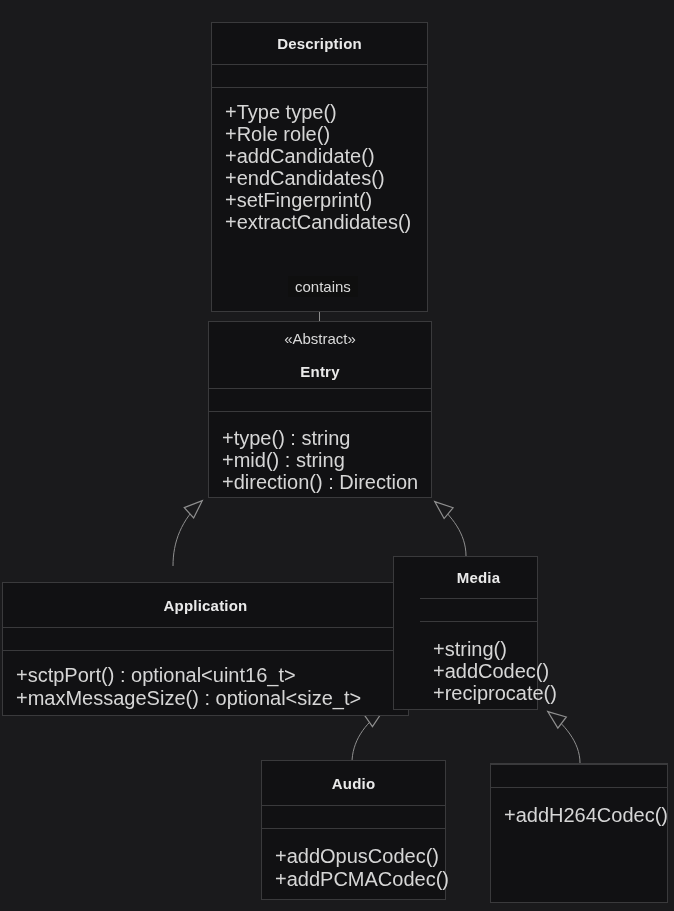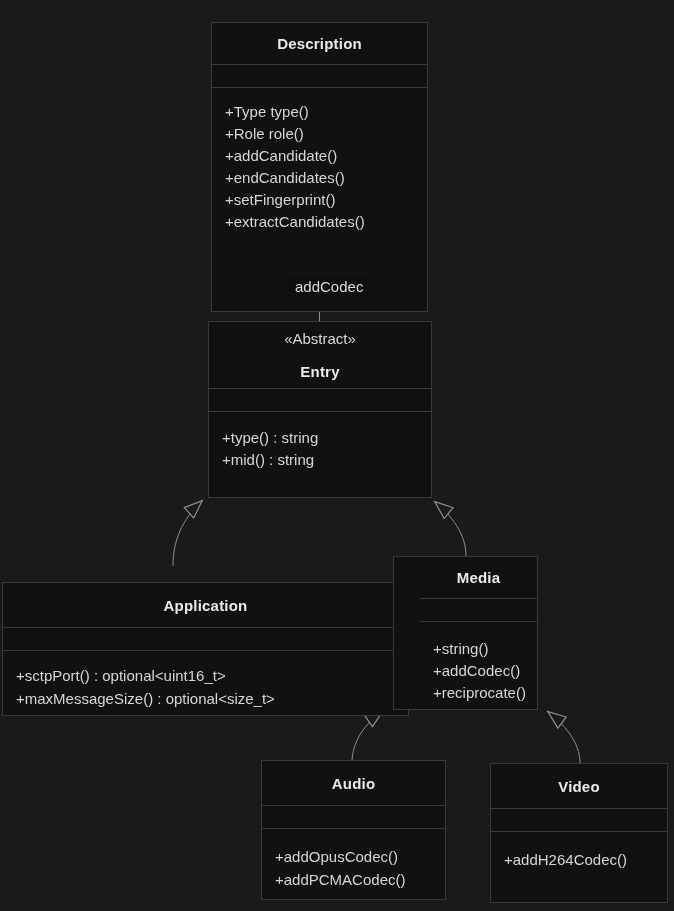--- a/index.html
+++ b/index.html
@@ -75,21 +75,21 @@
   }
   .uml-attrs {
     flex: none;
     height: 24px;
     border-top: 1px solid var(--divider);
     border-bottom: 1px solid var(--divider);
   }
   .uml-methods {
     flex: 1;
     padding: 13px 8px 0 13px;
-    font-size: 15px;
+    font-size: 20px;
     line-height: 22px;
     color: var(--method-text);
     white-space: nowrap;
   }
   .edge-label {
     position: absolute;
     z-index: 2;
     background: var(--label-bg);
     color: var(--label-text);
     font-size: 15px;
@@ -115,21 +115,21 @@
 
     <path class="edge" d="M 173 566 C 173 542, 181 520, 203 500" marker-end="url(#triOpen)"></path>
 
     <path class="edge" d="M 466 556 C 466 534, 452 516, 434 501" marker-end="url(#triOpen)"></path>
 
     <path class="edge" d="M 352 763 C 352 742, 364 724, 384 710" marker-end="url(#triOpen)"></path>
 
     <path class="edge" d="M 580 763 C 580 742, 564 724, 547 711" marker-end="url(#triOpen)"></path>
   </svg>
 
-  <div class="edge-label" style="left:288px; top:276px;">addCodec</div>
+  <div class="edge-label" style="left:288px; top:276px;">contains</div>
 
   <div class="uml-class" style="left:211px; top:22px; width:217px; height:290px;">
     <div class="uml-header" style="height:41px">
       <div class="uml-title">Description</div>
     </div>
     <div class="uml-attrs"></div>
     <div class="uml-methods">
       <div>+Type type()</div>
       <div>+Role role()</div>
       <div>+addCandidate()</div>
@@ -141,20 +141,21 @@
 
   <div class="uml-class" style="left:208px; top:321px; width:224px; height:177px;">
     <div class="uml-header" style="height:66px">
       <div class="uml-annotation">«Abstract»</div>
       <div class="uml-title">Entry</div>
     </div>
     <div class="uml-attrs"></div>
     <div class="uml-methods" style="padding-top:15px">
       <div>+type() : string</div>
       <div>+mid() : string</div>
+      <div>+direction() : Direction</div>
     </div>
   </div>
 
   <div class="uml-class" style="left:2px; top:582px; width:407px; height:134px;">
     <div class="uml-header" style="height:44px">
       <div class="uml-title">Application</div>
     </div>
     <div class="uml-attrs"></div>
     <div class="uml-methods" style="line-height:23px">
       <div>+sctpPort() : optional&lt;uint16_t&gt;</div>
@@ -179,22 +180,19 @@
       <div class="uml-title">Audio</div>
     </div>
     <div class="uml-attrs"></div>
     <div class="uml-methods" style="padding-top:16px; line-height:23px">
       <div>+addOpusCodec()</div>
       <div>+addPCMACodec()</div>
     </div>
   </div>
 
   <div class="uml-class" style="left:490px; top:763px; width:178px; height:140px;">
-    <div class="uml-header" style="height:44px">
-      <div class="uml-title">Video</div>
-    </div>
     <div class="uml-attrs"></div>
     <div class="uml-methods" style="padding-top:16px; line-height:23px">
       <div>+addH264Codec()</div>
     </div>
   </div>
 
 </div>
 
 </body></html>

